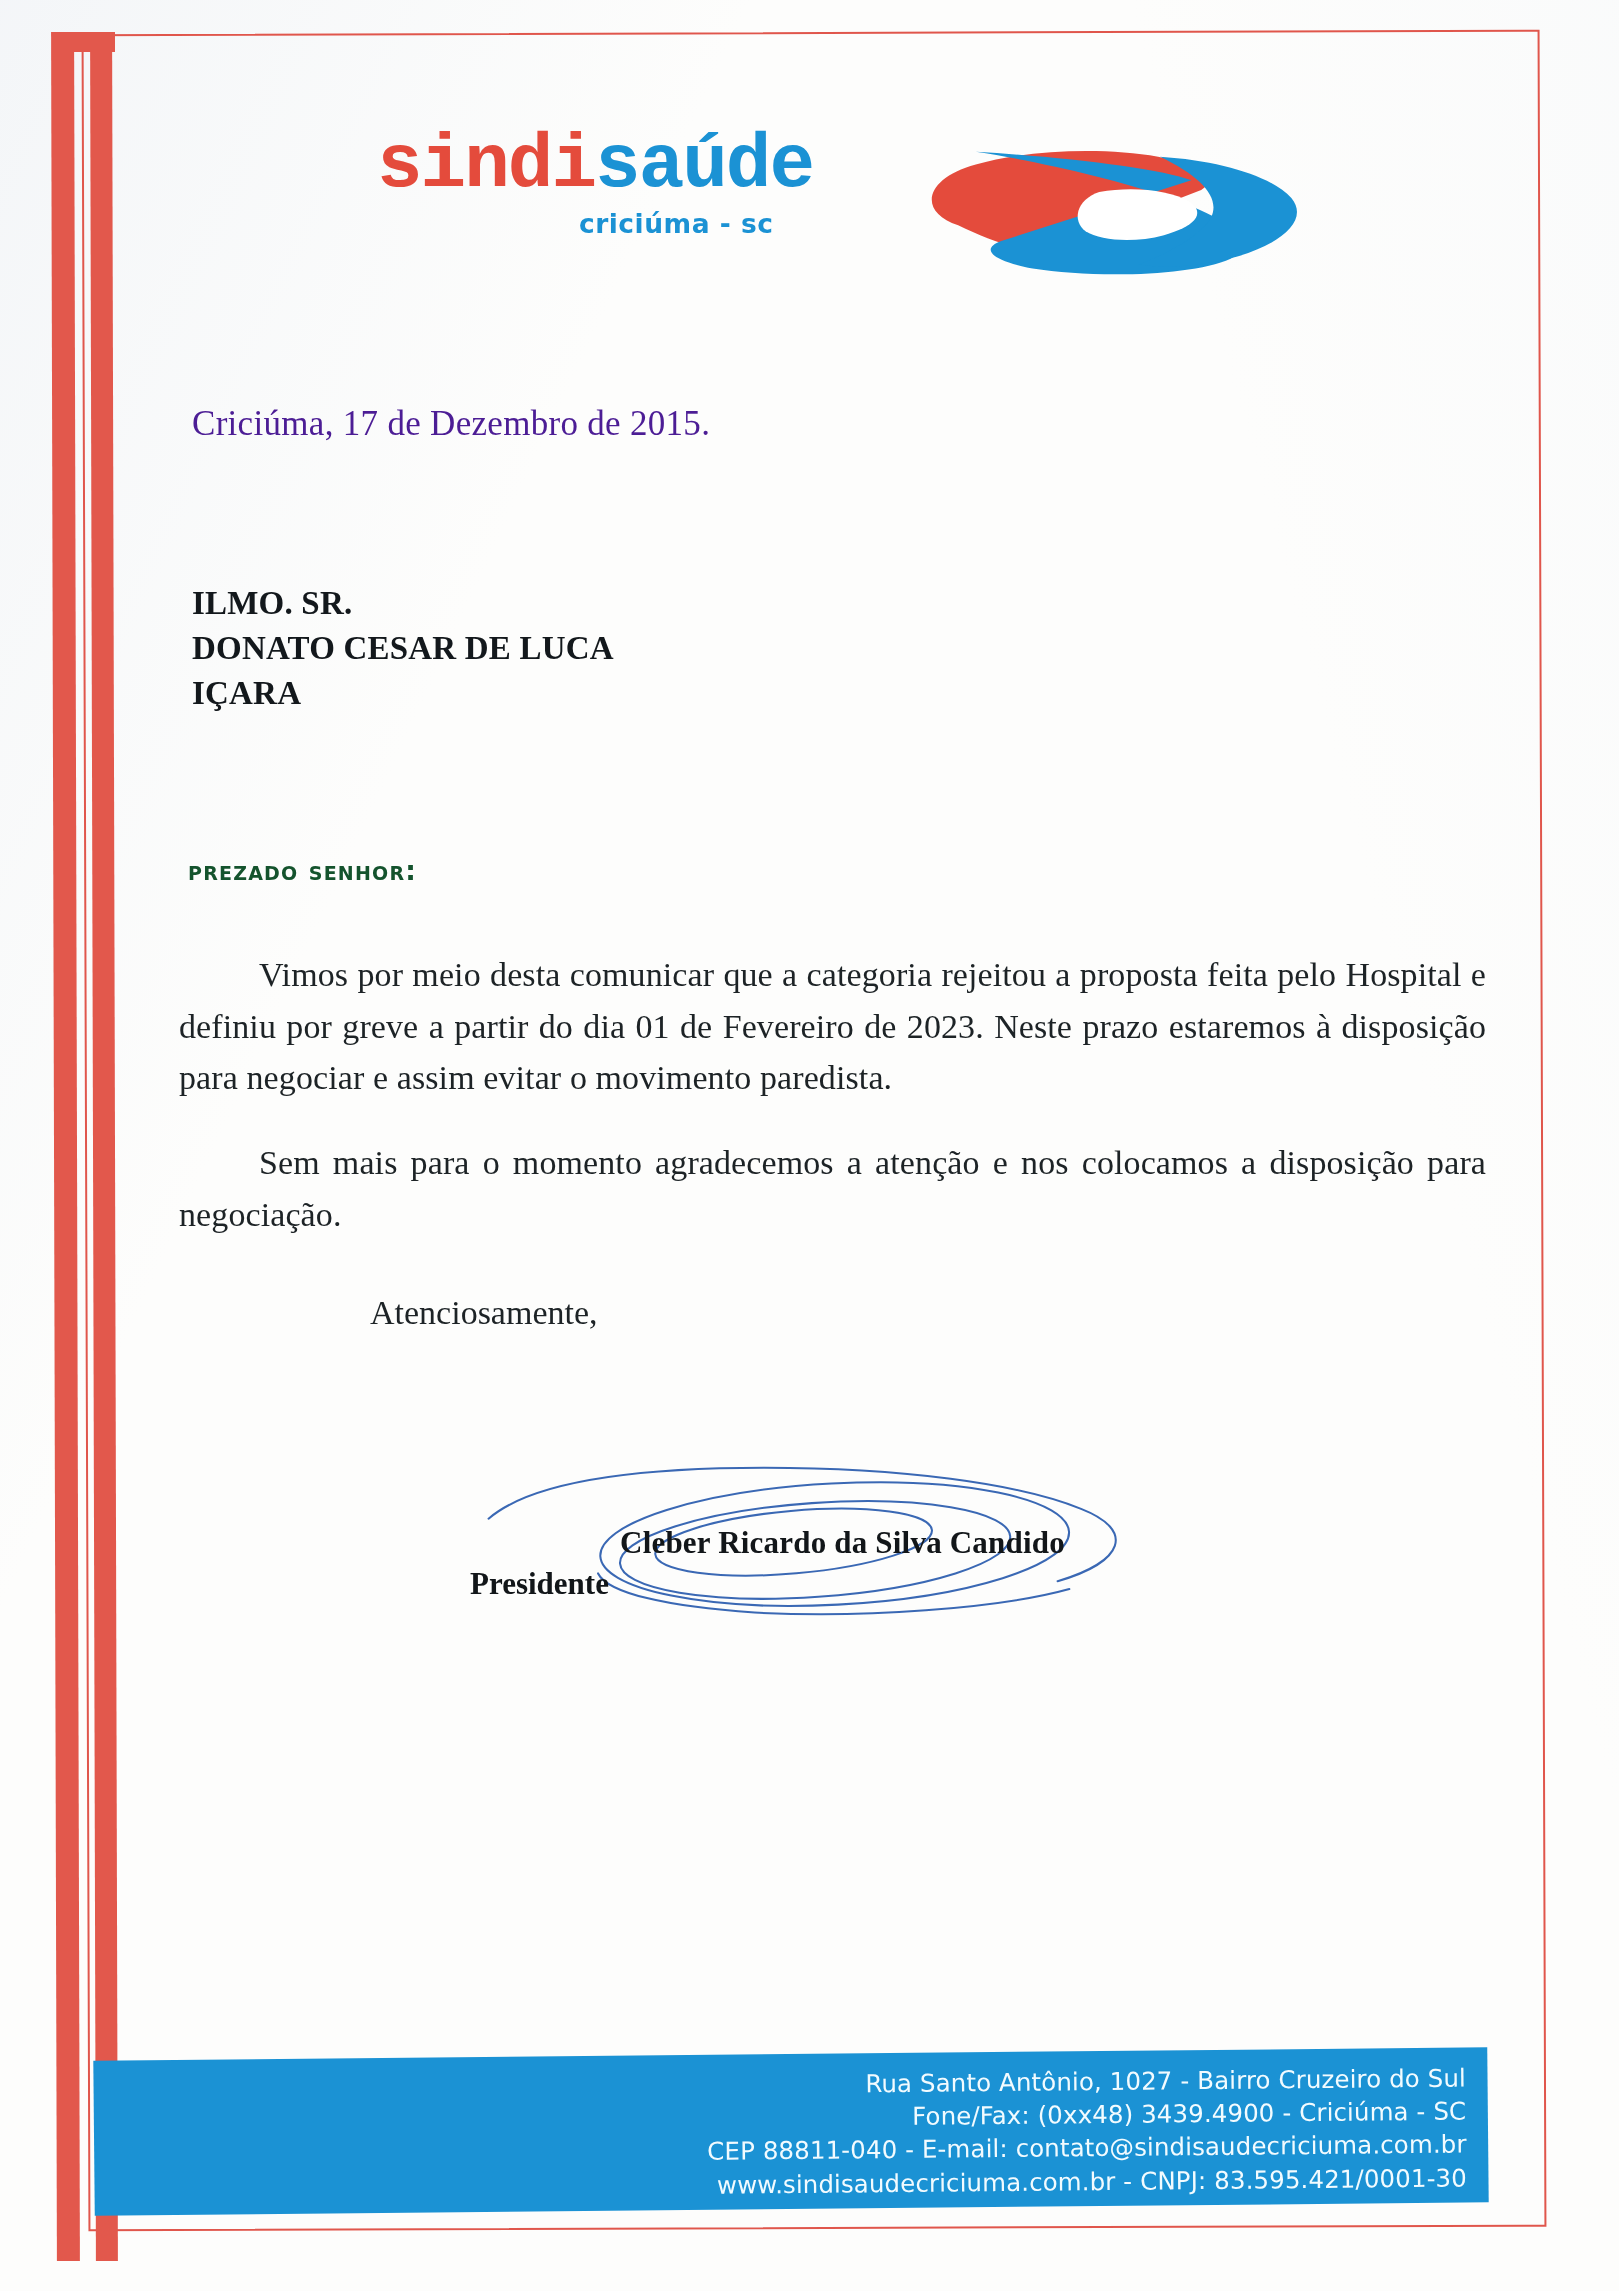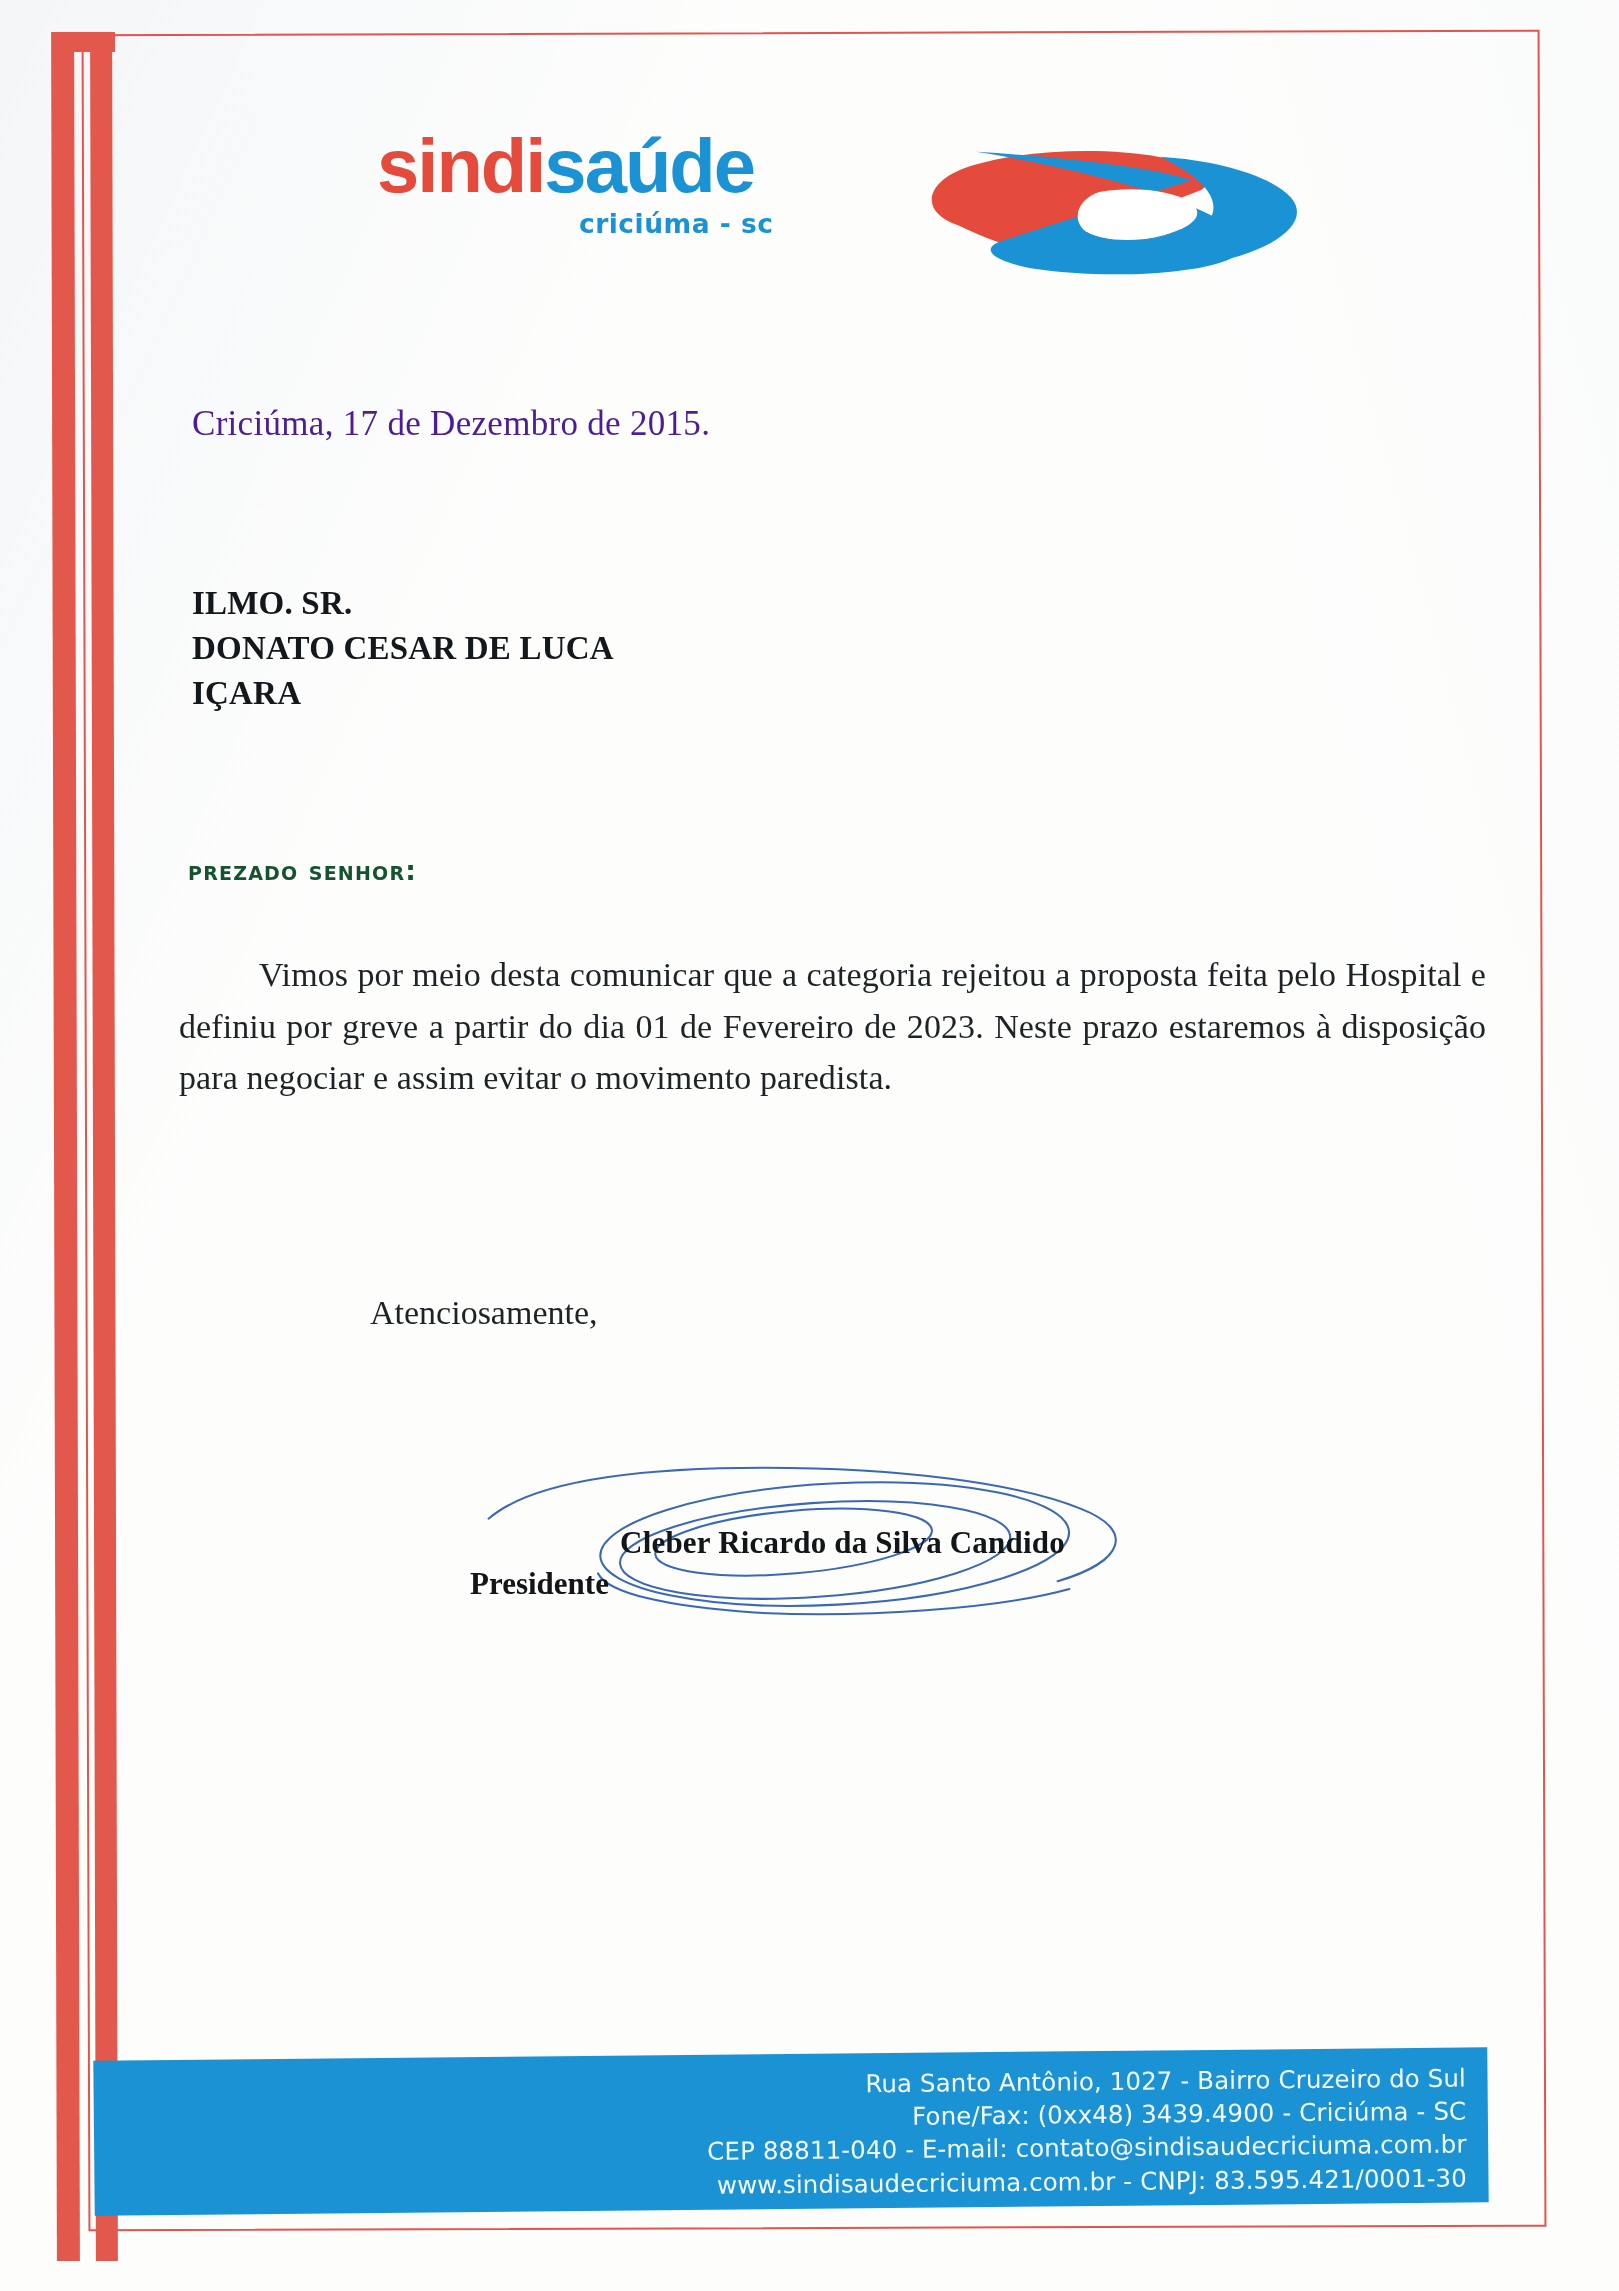--- a/index.html
+++ b/index.html
@@ -74,21 +74,21 @@
     position: absolute;
     left: 250px;
     top: 118px;
     width: 1157px;
     height: 167px;
   }
   .wordmark {
     position: absolute;
     left: 127px;
     top: 9.8px;
-    font-family: Liberation Sans, sans-serif;
+    font-family: Liberation Mono, monospace;
     font-weight: bold;
     font-size: 76px;
     letter-spacing: -2px;
     line-height: 1;
     white-space: nowrap;
   }
   .wm-red  { color: #e44b3c; }
   .wm-blue { color: #1b92d4; }
   .tagline {
     position: absolute;
@@ -262,20 +262,21 @@
 
   <div class="addressee">
     <div>ILMO. SR.</div>
     <div>DONATO CESAR DE LUCA</div>
     <div>IÇARA</div>
   </div>
 
   <div class="salutation">Prezado Senhor:</div>
 
   <div class="para p1">Vimos por meio desta comunicar que a categoria rejeitou a proposta feita pelo Hospital e definiu por greve a partir do dia 01 de Fevereiro de 2023. Neste prazo estaremos à disposição para negociar e assim evitar o movimento paredista.</div>
+  <div class="para p2">Sem mais para o momento agradecemos a atenção e nos colocamos a disposição para negociação.</div>
 
   <div class="closing">Atenciosamente,</div>
 
   <div class="sig-block">
     <svg class="sig-scribble" viewBox="0 0 760 180">
       <g fill="none" stroke="#3a68b4" stroke-width="2.1" stroke-linecap="round">
         <ellipse cx="372" cy="86" rx="240" ry="62" transform="rotate(-3 372 86)"></ellipse>
         <ellipse cx="352" cy="92" rx="200" ry="48" transform="rotate(-4 352 92)"></ellipse>
         <ellipse cx="330" cy="84" rx="142" ry="32" transform="rotate(-5 330 84)"></ellipse>
         <path d="M18 60 C 60 24, 160 8, 300 8 C 440 8, 560 24, 624 50

